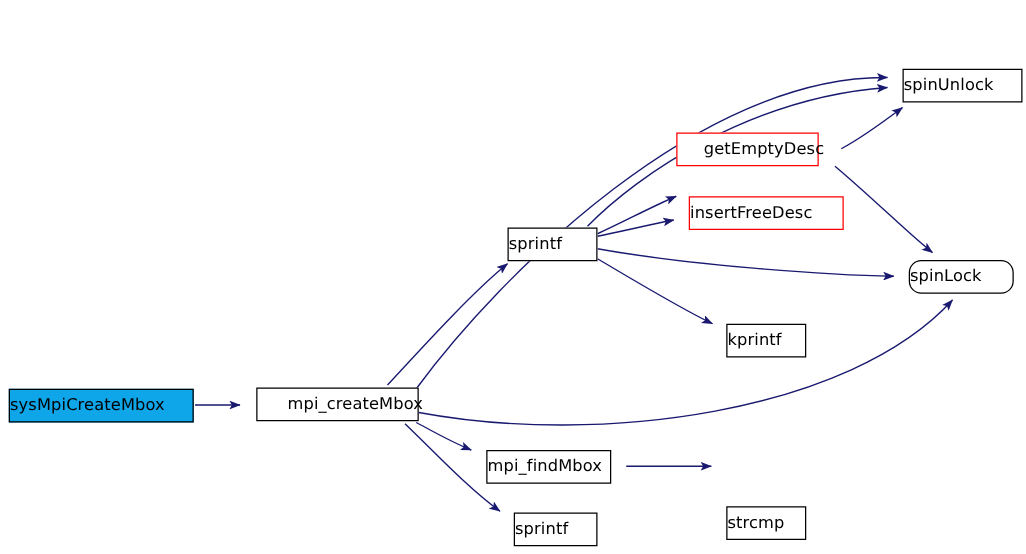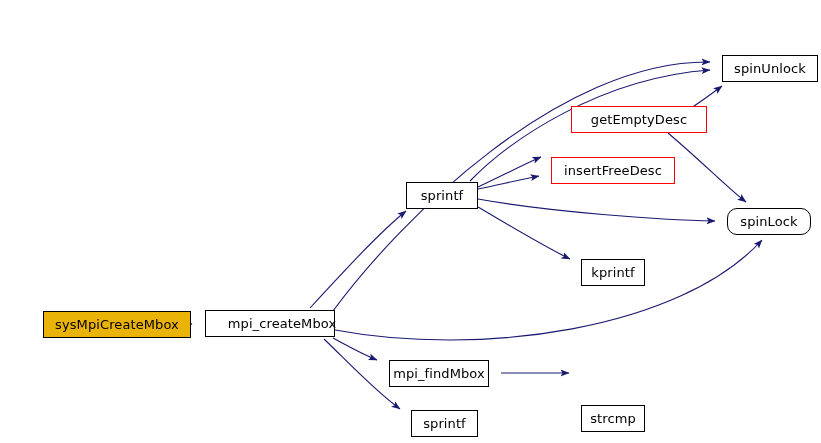--- a/index.html
+++ b/index.html
@@ -23,41 +23,39 @@
     left: 0;
     top: 0;
     width: 821px;
     height: 443px;
   }
   .node {
     position: absolute;
     box-sizing: border-box;
     display: flex;
     align-items: center;
-    justify-content: center;
     font-family: "DejaVu Sans", sans-serif;
     font-size: 13px;
     line-height: 1;
     color: #000000;
     white-space: nowrap;
     letter-spacing: 0.1px;
     z-index: 5;
   }
   .node.border-black {
     border: 1px solid #000000;
     background: #ffffff;
   }
   .node.border-red {
     border: 1px solid #ff0000;
     background: #ffffff;
   }
   .node.filled-gray {
     border: 1px solid #000000;
-    background: #eab308;
-    margin-left: 36px;
+    background: #0ea5e9;
   }
   .node-label {
     display: block;
     pointer-events: none;
   }
 </style>
 </head>
 <body>
 
 <div id="graph-canvas">
@@ -91,21 +89,21 @@
   </div>
 
   <div class="node border-black" style="left:205px;top:310px;width:130px;height:27px;padding-left:24px;">
     <span class="node-label">mpi_createMbox</span>
   </div>
 
   <div class="node border-black" style="left:406px;top:182px;width:72px;height:27px;">
     <span class="node-label">sprintf</span>
   </div>
 
-  <div class="node border-red" style="left:571px;top:106px;width:136px;height:27px;">
+  <div class="node border-red" style="left:541px;top:106px;width:114px;height:27px;padding-left:21px;">
     <span class="node-label">getEmptyDesc</span>
   </div>
 
   <div class="node border-red" style="left:551px;top:157px;width:124px;height:27px;">
     <span class="node-label">insertFreeDesc</span>
   </div>
 
   <div class="node border-black" style="left:722px;top:55px;width:96px;height:27px;">
     <span class="node-label">spinUnlock</span>
   </div>

